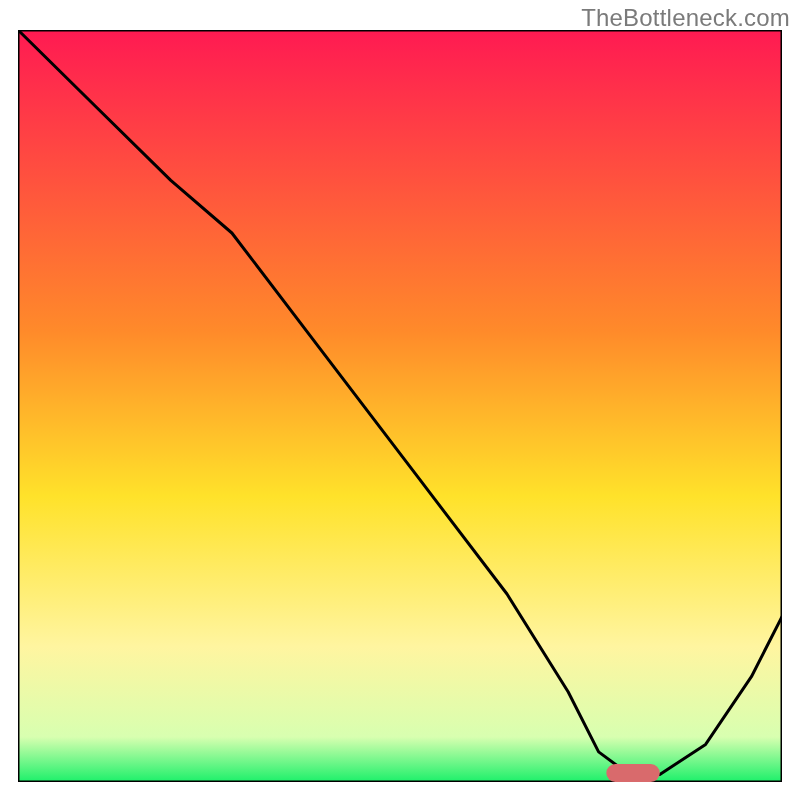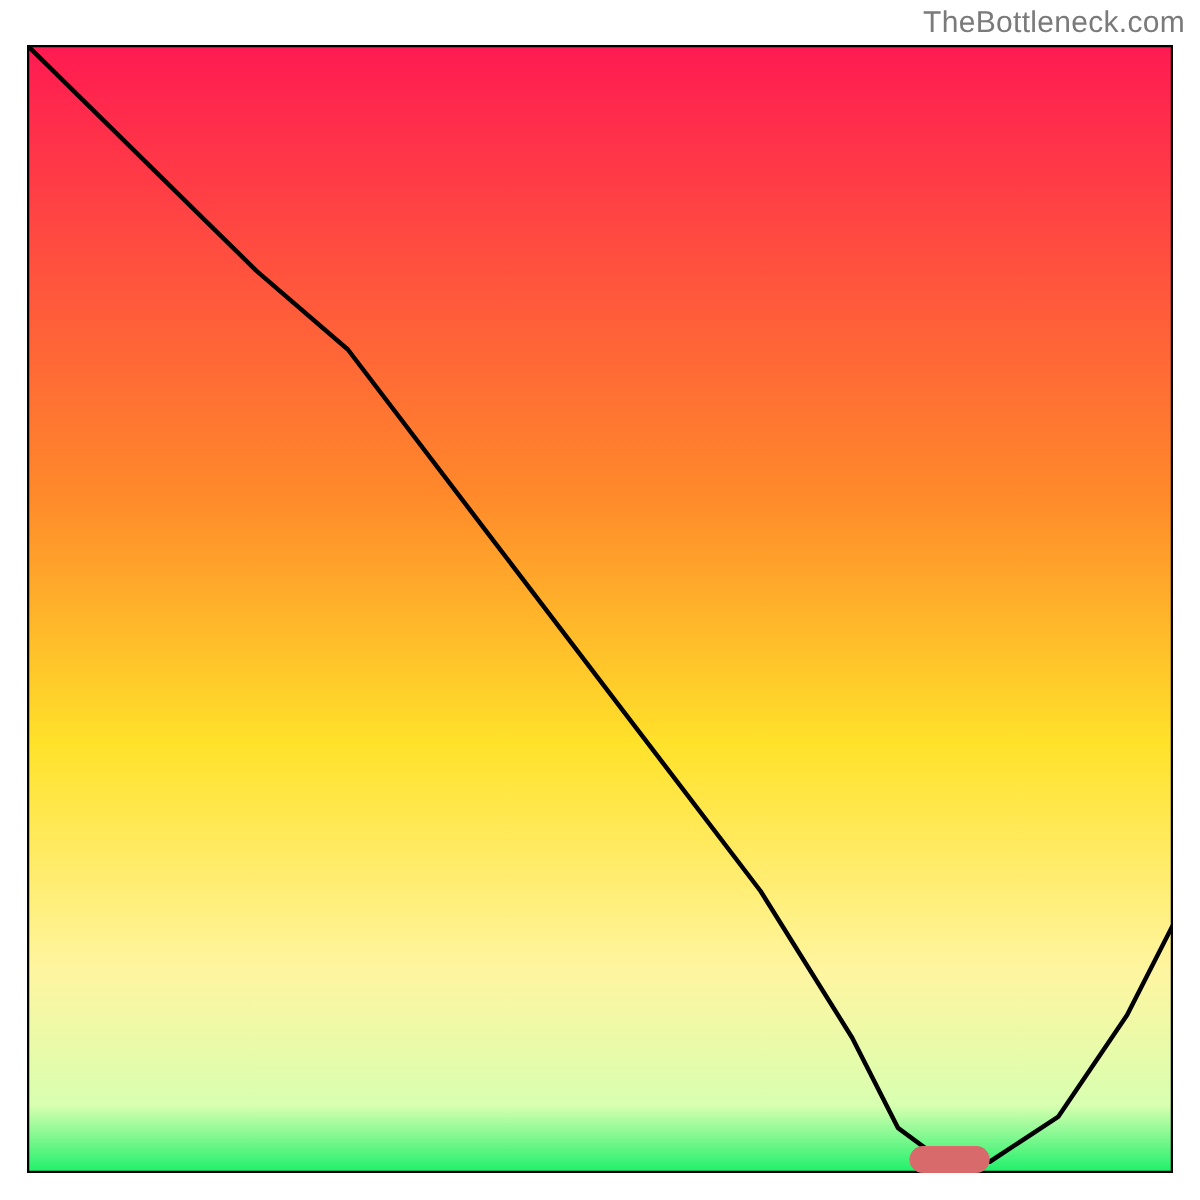--- a/index.html
+++ b/index.html
@@ -14,21 +14,21 @@
   .wrap {
     position: relative;
     width: 800px;
     height: 800px;
   }
   .watermark {
     position: absolute;
     top: 4px;
     right: 10px;
     color: #7a7a7a;
-    font-size: 20px;
+    font-size: 24px;
     font-weight: 400;
     letter-spacing: 0.2px;
     user-select: none;
   }
   .plot {
     position: absolute;
     left: 18px;
     top: 30px;
     width: 764px;
     height: 752px;

